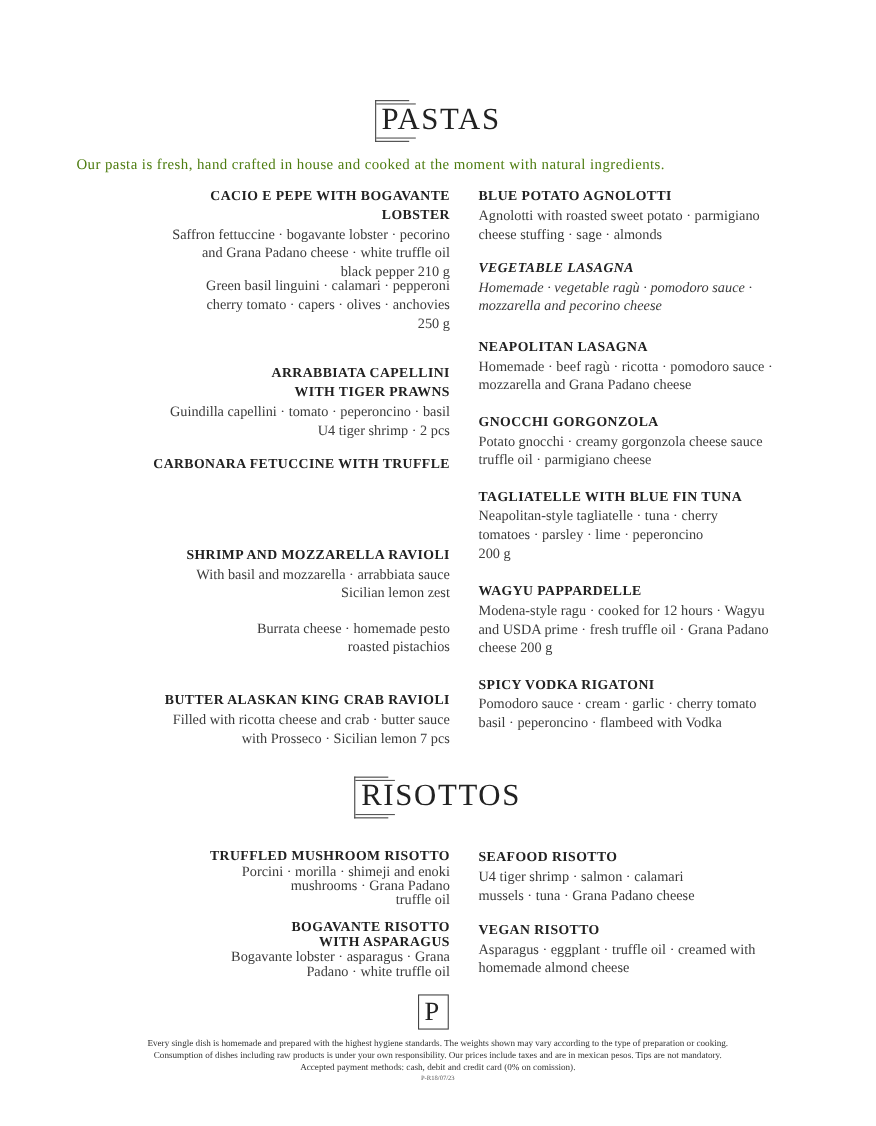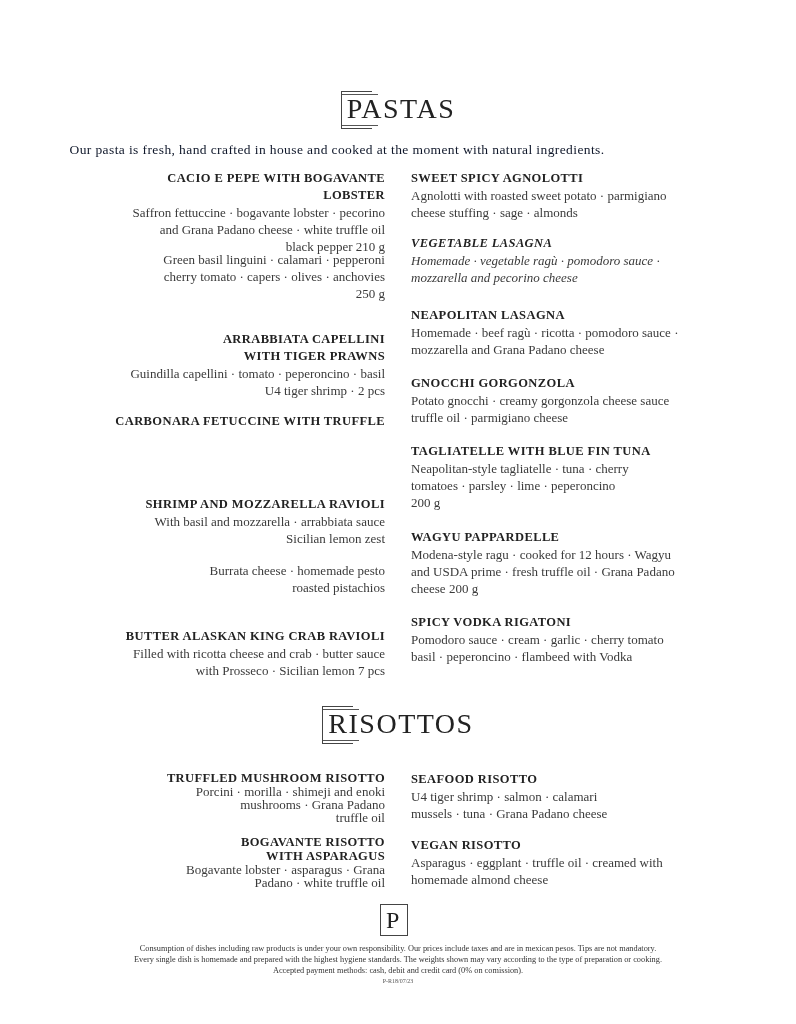--- a/index.html
+++ b/index.html
@@ -21,26 +21,26 @@
   }
   .title-box::after {
     content: ""; position: absolute; left: 0; bottom: 2px; width: 36px; border-top: 1px solid #555;
   }
   .title-text {
     font-family: "Liberation Serif", "DejaVu Serif", serif; font-size: 28px; letter-spacing: 1.5px; color: #222;
     position: relative;
   }
   .tagline {
     position: absolute; top: 142px; left: 0; width: 674px; text-align: center;
-    font-family: "Liberation Serif", serif; font-size: 13.5px; letter-spacing: 0.4px; color: #0f172a;
+    font-family: "Liberation Serif", serif; font-size: 13.5px; letter-spacing: 0.4px; color: #4d7c0f;
   }
   .col { position: absolute; }
   .col-left { left: 110px; width: 275px; text-align: right; }
   .col-right { left: 411px; width: 300px; text-align: left; }
-  .item { position: absolute; width: 100%; }
+  .item { position: absolute; width: 100%; margin-left: 24px; }
   .name {
     font-family: "Liberation Serif", serif; font-weight: bold; font-size: 12.5px;
     letter-spacing: 0.4px; color: #222; line-height: 17px;
   }
   .desc {
     font-family: "Liberation Serif", serif; font-size: 13px; color: #3a3a3a; line-height: 17px;
     white-space: pre-line;
   }
   .footer {
     position: absolute; left: 0; width: 796px; text-align: center;
@@ -102,21 +102,21 @@
     </div>
     <div class="item" style="top:628px;">
       <div class="name">BUTTER ALASKAN KING CRAB RAVIOLI</div>
       <div class="desc">Filled with ricotta cheese and crab · butter sauce
 with Prosseco · Sicilian lemon     7 pcs</div>
     </div>
   </div>
 
   <div class="col col-right">
     <div class="item" style="top:170px;">
-      <div class="name">SWEET SPICY AGNOLOTTI</div>
+      <div class="name">BLUE POTATO AGNOLOTTI</div>
       <div class="desc">Agnolotti with roasted sweet potato · parmigiano
 cheese stuffing · sage · almonds</div>
     </div>
     <div class="item" style="top:235px;font-style:italic;">
       <div class="name">VEGETABLE LASAGNA</div>
       <div class="desc">Homemade · vegetable ragù · pomodoro sauce ·
 mozzarella and pecorino cheese</div>
     </div>
     <div class="item" style="top:307px;">
       <div class="name">NEAPOLITAN LASAGNA</div>
@@ -180,18 +180,18 @@
       <div class="desc">Asparagus · eggplant · truffle oil · creamed with
 homemade almond cheese</div>
     </div>
   </div>
 
   <div class="logo">
     <div class="logo-box"></div>
     <span class="logo-letter">P</span>
   </div>
   <div class="footer" style="top:943px;">
+    <div>Every single dish is homemade and prepared with the highest hygiene standards. The weights shown may vary according to the type of preparation or cooking.</div>
     <div>Consumption of dishes including raw products is under your own responsibility. Our prices include taxes and are in mexican pesos. Tips are not mandatory.</div>
-    <div>Every single dish is homemade and prepared with the highest hygiene standards. The weights shown may vary according to the type of preparation or cooking.</div>
     <div>Accepted payment methods: cash, debit and credit card (0% on comission).</div>
     <div class="code">P-R18/07/23</div>
   </div>
 </div>
 
 </body></html>

